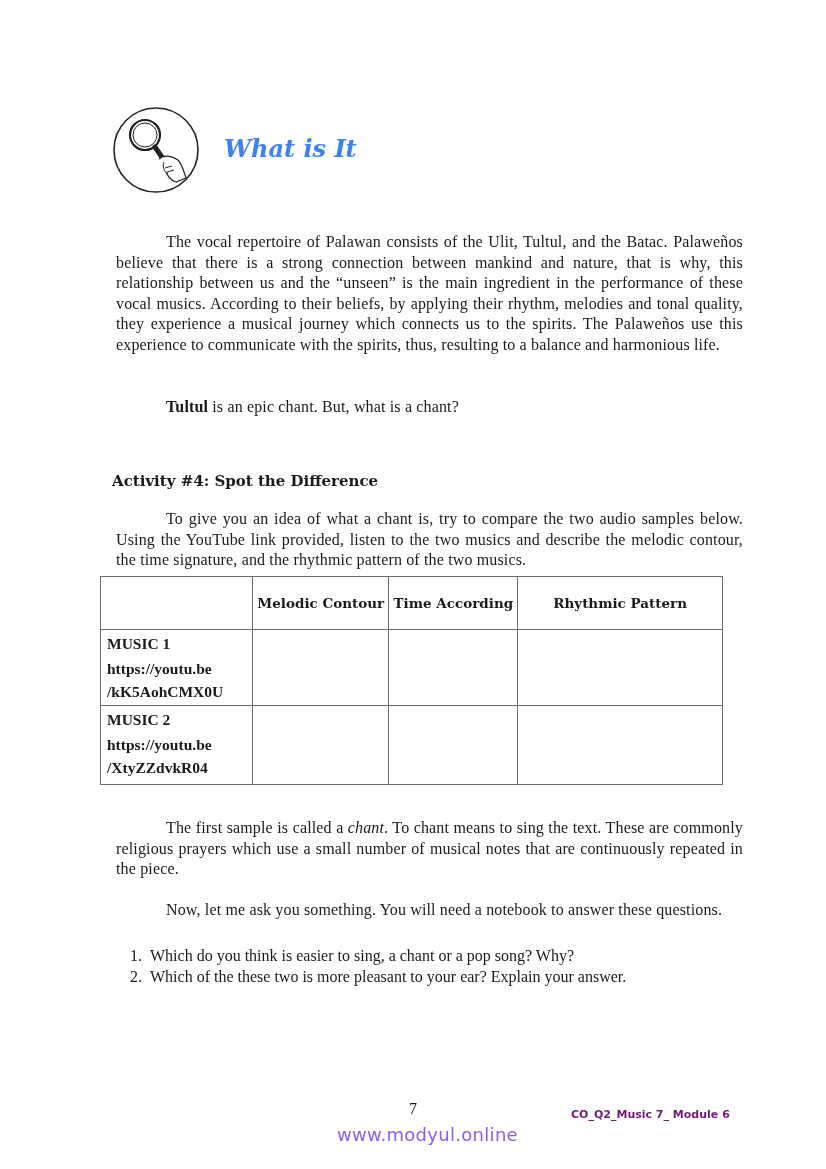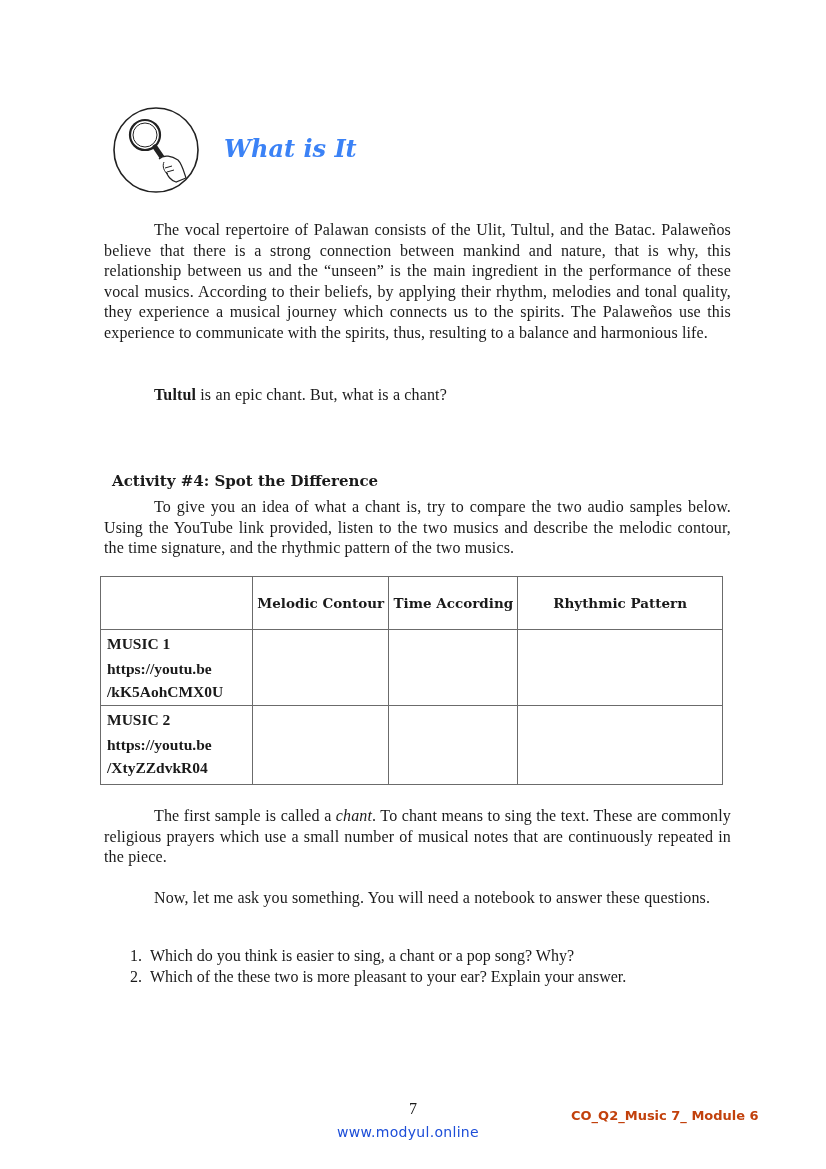--- a/index.html
+++ b/index.html
@@ -1,39 +1,39 @@
 <!DOCTYPE html>
 <html><head>
 <meta charset="utf-8">
 <style>
   html, body { margin: 0; padding: 0; background: #ffffff; }
   body { width: 826px; height: 1169px; position: relative; overflow: hidden; color: #1a1a1a; }
   .page { position: absolute; left: 0; top: 0; width: 826px; height: 1169px; }
   .header-icon { position: absolute; left: 112px; top: 106px; width: 88px; height: 88px; }
   .section-title { position: absolute; left: 224px; top: 134px; font-family: "DejaVu Serif", serif; font-weight: bold; font-style: italic; font-size: 24px; color: #3b82f6; margin: 0; }
-  .para { position: absolute; left: 100px; width: 627px; font-family: "Liberation Serif", serif; font-size: 16px; line-height: 20.6px; text-align: justify; margin: 4px; letter-spacing: 0.15px; }
+  .para { position: absolute; left: 100px; width: 627px; font-family: "Liberation Serif", serif; font-size: 16px; line-height: 20.6px; text-align: justify; margin: 16px; letter-spacing: 0.15px; }
   .para .indent { display: inline-block; width: 50px; }
   .p1 { top: 216px; }
   .p2 { top: 381px; }
   .activity-title { position: absolute; left: 100px; top: 460px; font-family: "DejaVu Serif", serif; font-weight: bold; font-size: 15px; margin: 12px; }
   .p3 { top: 493px; }
   table.activity { position: absolute; left: 100px; top: 576px; width: 623px; border-collapse: collapse; font-family: "Liberation Serif", serif; font-size: 15.5px; }
   table.activity td, table.activity th { border: 1.3px solid #6b6b6b; vertical-align: middle; }
   table.activity th { font-family: "DejaVu Serif", serif; font-weight: bold; font-size: 13.5px; text-align: center; height: 50px; line-height: 20px; border-radius: 26px; }
   table.activity td.label-cell { width: 141px; padding: 2px 4px 0 6px; line-height: 23px; vertical-align: top; font-weight: bold; }
   .row1 td { height: 73px; }
   .row2 td { height: 76px; }
   .p4 { top: 802px; }
   .p5 { top: 884px; }
   ol.questions { position: absolute; left: 100px; top: 945px; margin: 0; padding: 0; list-style: none; font-family: "Liberation Serif", serif; font-size: 16px; line-height: 21px; }
   ol.questions li { display: flex; }
   ol.questions .num { display: inline-block; width: 50px; text-align: right; padding-right: 8px; box-sizing: border-box; }
   .page-num { position: absolute; left: 400px; top: 1100px; width: 26px; text-align: center; font-family: "Liberation Serif", serif; font-size: 16px; }
-  .watermark { position: absolute; left: 337px; top: 1124px; font-family: "DejaVu Sans", sans-serif; font-size: 14px; color: #1d4ed8; letter-spacing: 0.3px; }
-  .module-code { position: absolute; left: 571px; top: 1108px; font-family: "DejaVu Sans", sans-serif; font-weight: bold; font-size: 13px; color: #c2410c; }
+  .watermark { position: absolute; left: 337px; top: 1124px; font-family: "DejaVu Sans", sans-serif; font-size: 18px; color: #8b5cf6; letter-spacing: 0.3px; }
+  .module-code { position: absolute; left: 571px; top: 1108px; font-family: "DejaVu Sans", sans-serif; font-weight: bold; font-size: 11px; color: #701a75; }
 </style>
 </head>
 <body>
 
 <div class="page">
 
   <svg class="header-icon" viewBox="0 0 88 88">
     <circle cx="44" cy="44" r="42" fill="none" stroke="#222" stroke-width="1.6"></circle>
     <circle cx="33" cy="29" r="15" fill="none" stroke="#222" stroke-width="2.2"></circle>
     <circle cx="33" cy="29" r="12" fill="none" stroke="#222" stroke-width="1"></circle>

